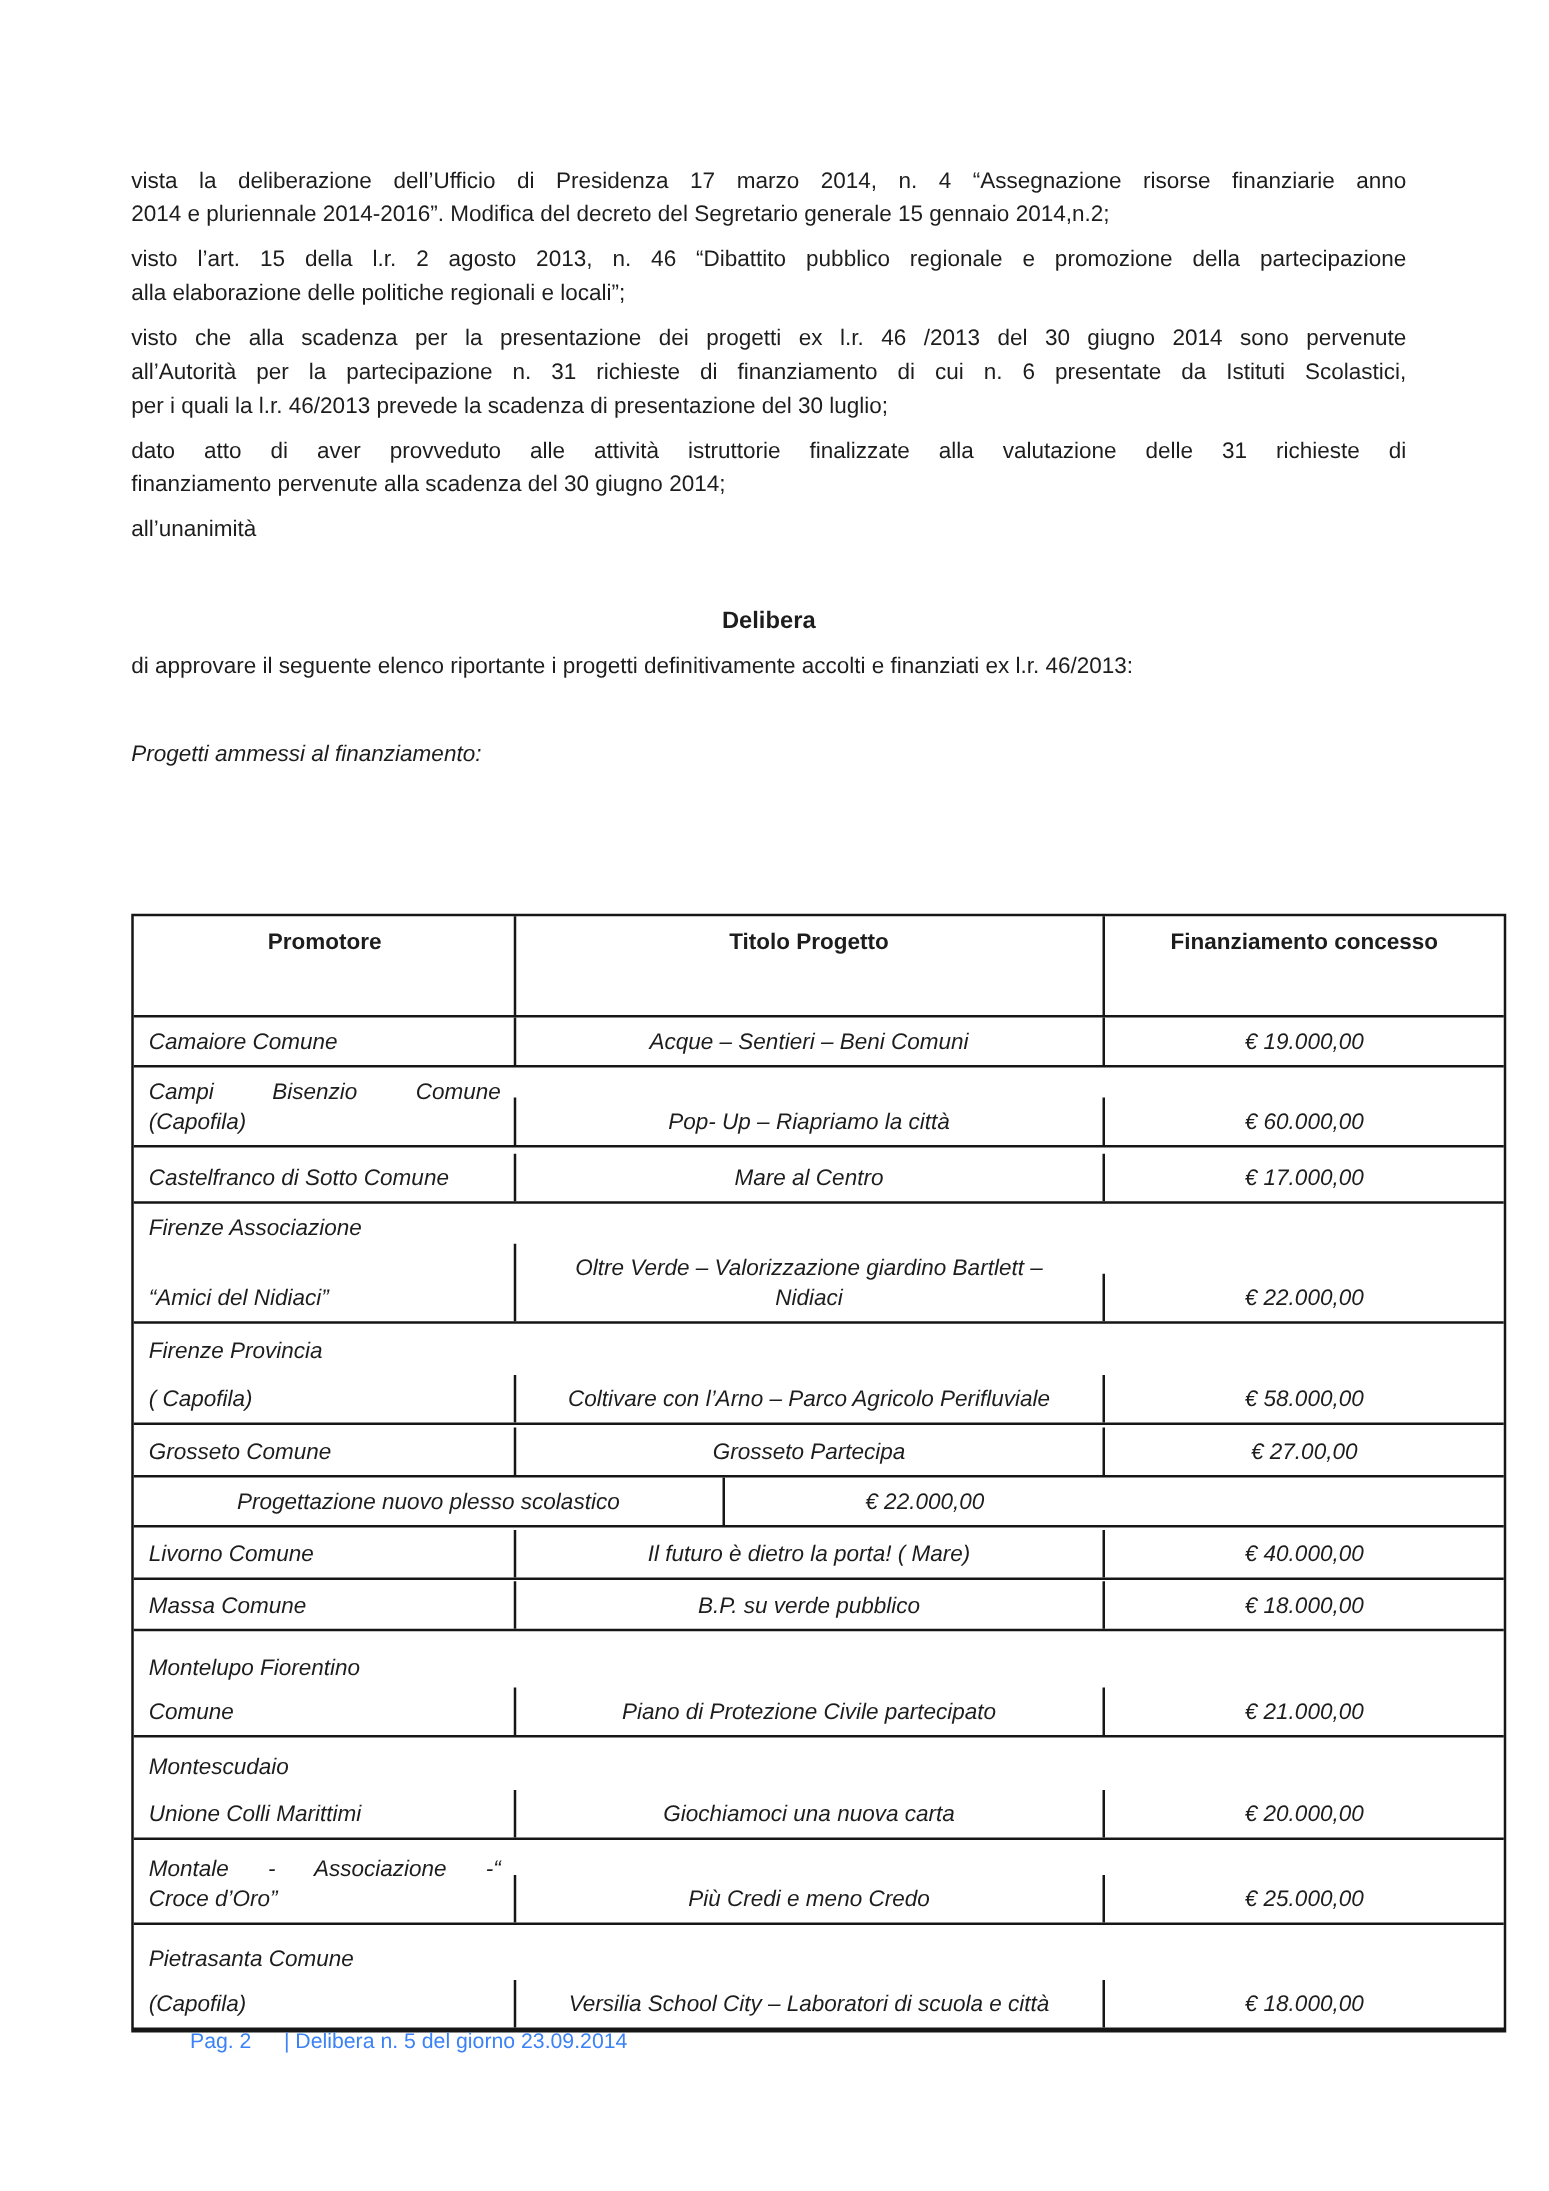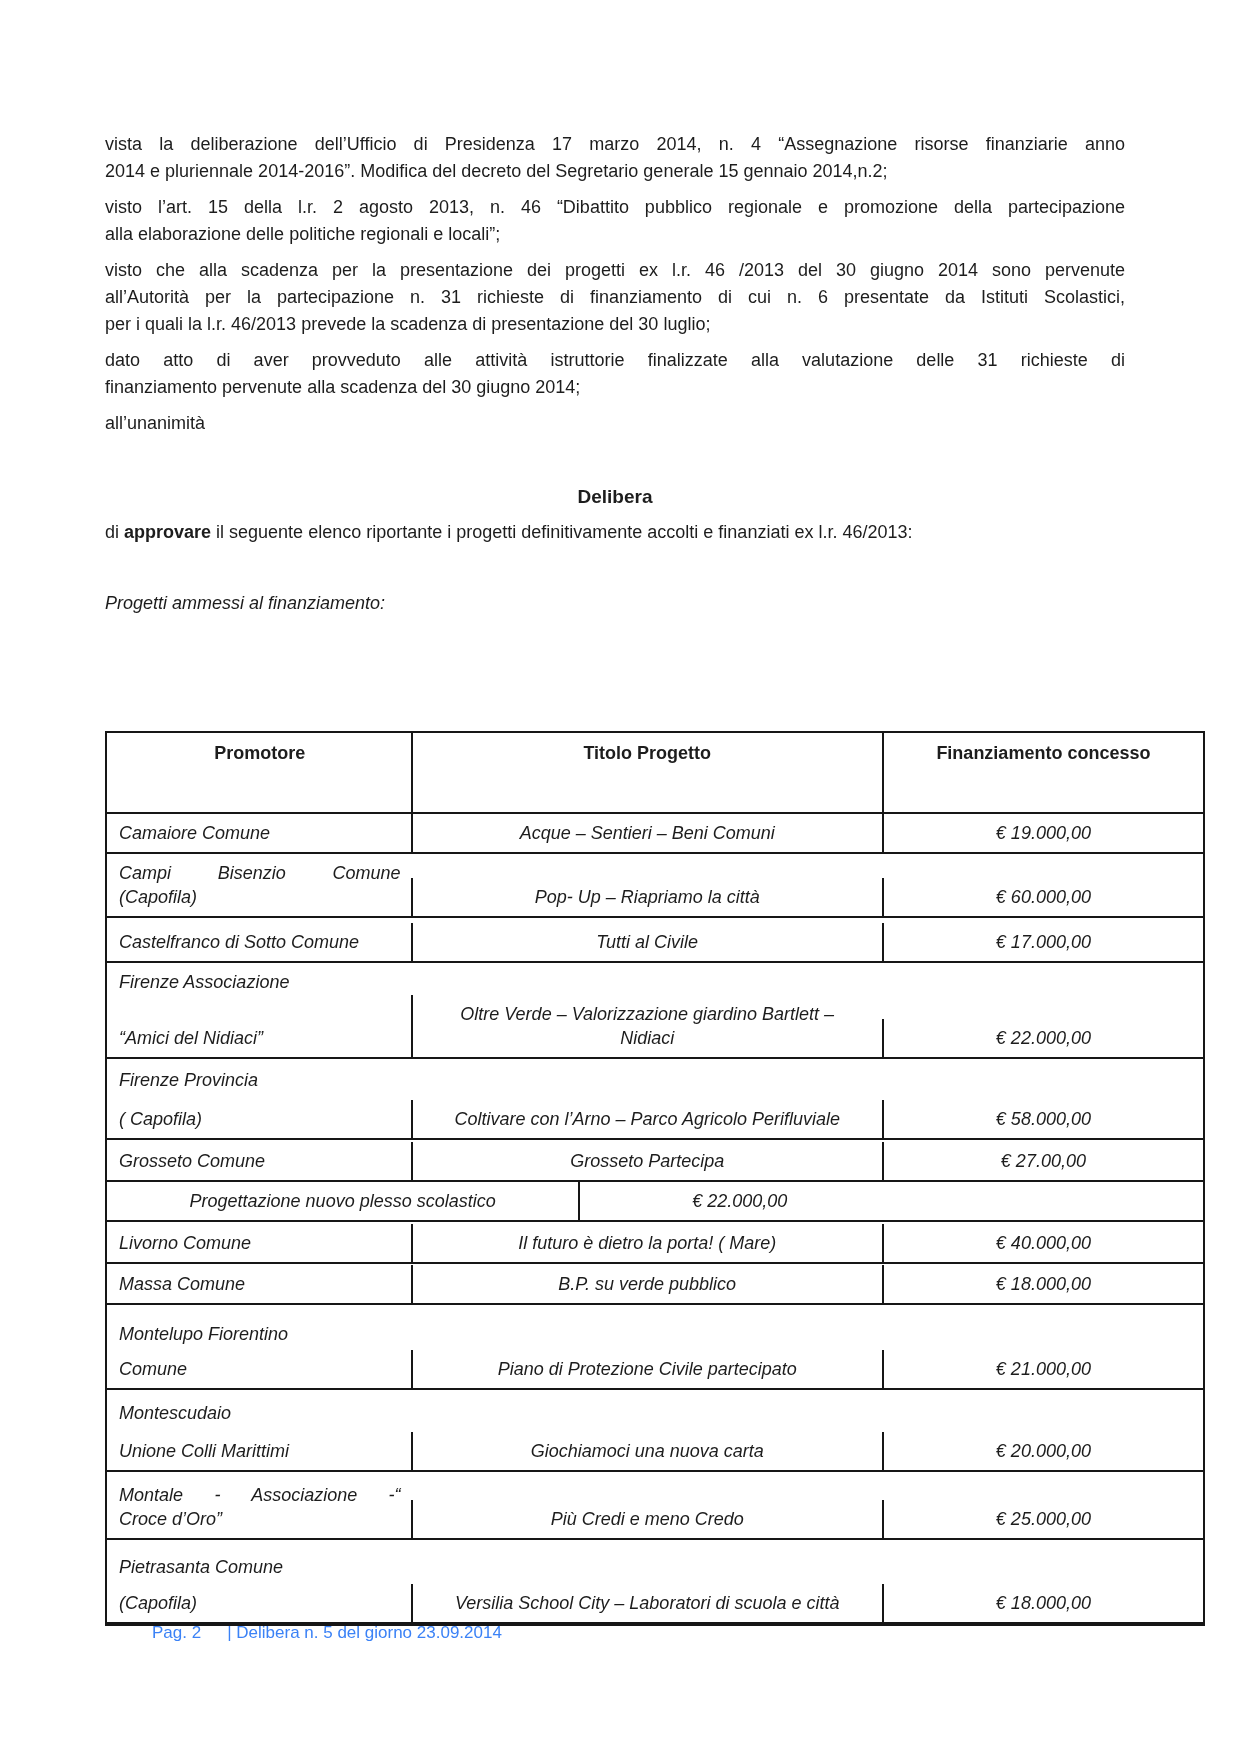--- a/index.html
+++ b/index.html
@@ -7,21 +7,21 @@
     position:relative;width:1239px;height:1753px;background:#ffffff;
     font-family:"Liberation Sans",sans-serif;color:#1d1d1d;overflow:hidden;
     margin:0 auto;
   }
   .text-col{position:absolute;left:105px;top:131px;width:1020px;font-size:18px;line-height:27px;}
   .para{margin:0 0 9px 0;}
   .pline{text-align:left;}
   .jline{text-align:justify;text-align-last:justify;}
   .heading{margin-top:46px;text-align:center;font-weight:bold;font-size:19px;}
   .approval{margin-top:9px;font-size:18px;}
-  .b{font-weight:bold;}
+  .b{font-weight:normal;}
   .caption{margin-top:44px;font-style:italic;}
   
   .dtable{
     position:absolute;left:105px;top:731px;width:1100px;box-sizing:border-box;
     border:2px solid #161616;border-bottom-width:4px;font-size:18px;background:#fff;
   }
   .t-head{display:flex;min-height:79px;border-bottom:2px solid #161616;font-weight:bold;}
   .t-row{display:flex;}
   .t-body .t-row + .t-row{border-top:2px solid #161616;align-items:flex-end;}
   .cell{box-sizing:border-box;padding:7px 10px;}
@@ -124,21 +124,21 @@
           </div>
           <div class="cell c3">
             <div class="line">€ 60.000,00</div>
           </div>
         </div>
         <div class="t-row">
           <div class="cell c1">
             <div class="line">Castelfranco di Sotto Comune</div>
           </div>
           <div class="cell c2">
-            <div class="line">Tutti al Civile</div>
+            <div class="line">Mare al Centro</div>
           </div>
           <div class="cell c3">
             <div class="line">€ 17.000,00</div>
           </div>
         </div>
         <div class="t-row">
           <div class="cell c1">
             <div class="line">Firenze Associazione</div>
             <div class="line">“Amici del Nidiaci”</div>
           </div>

